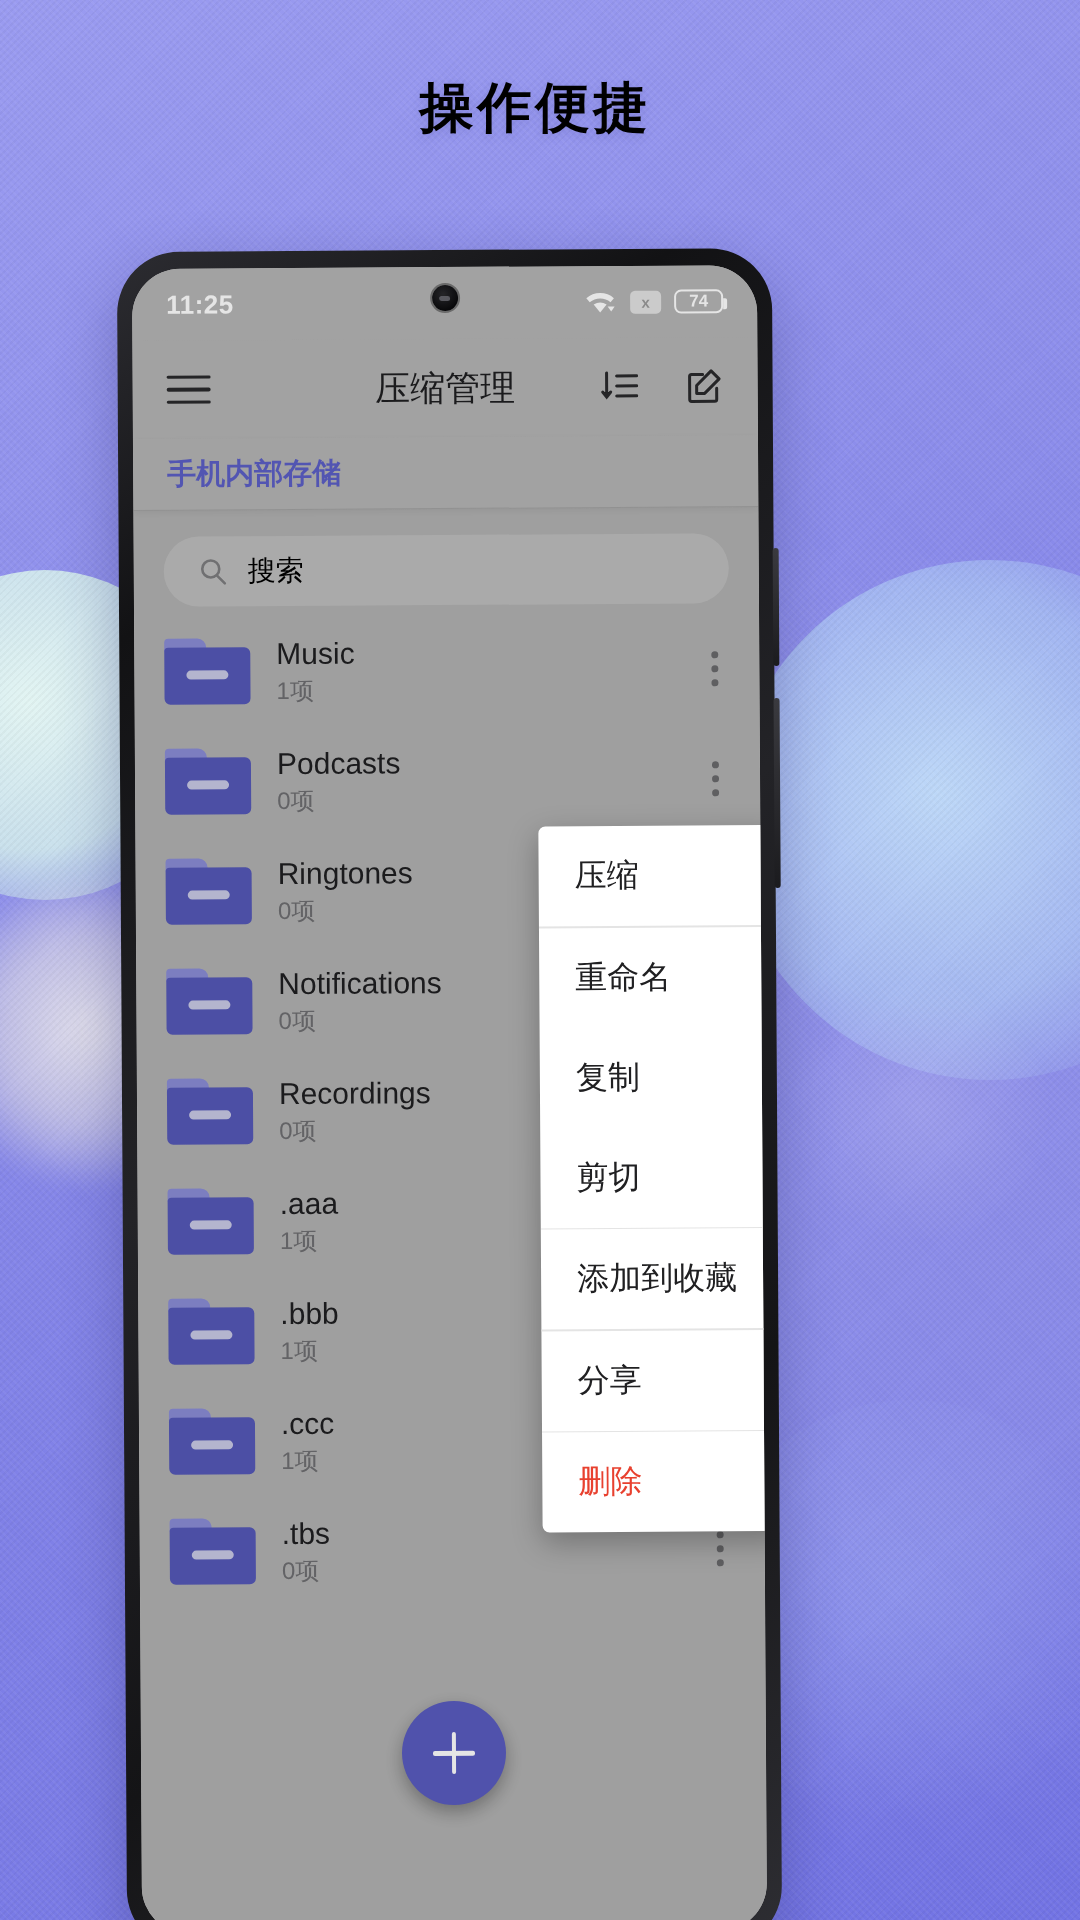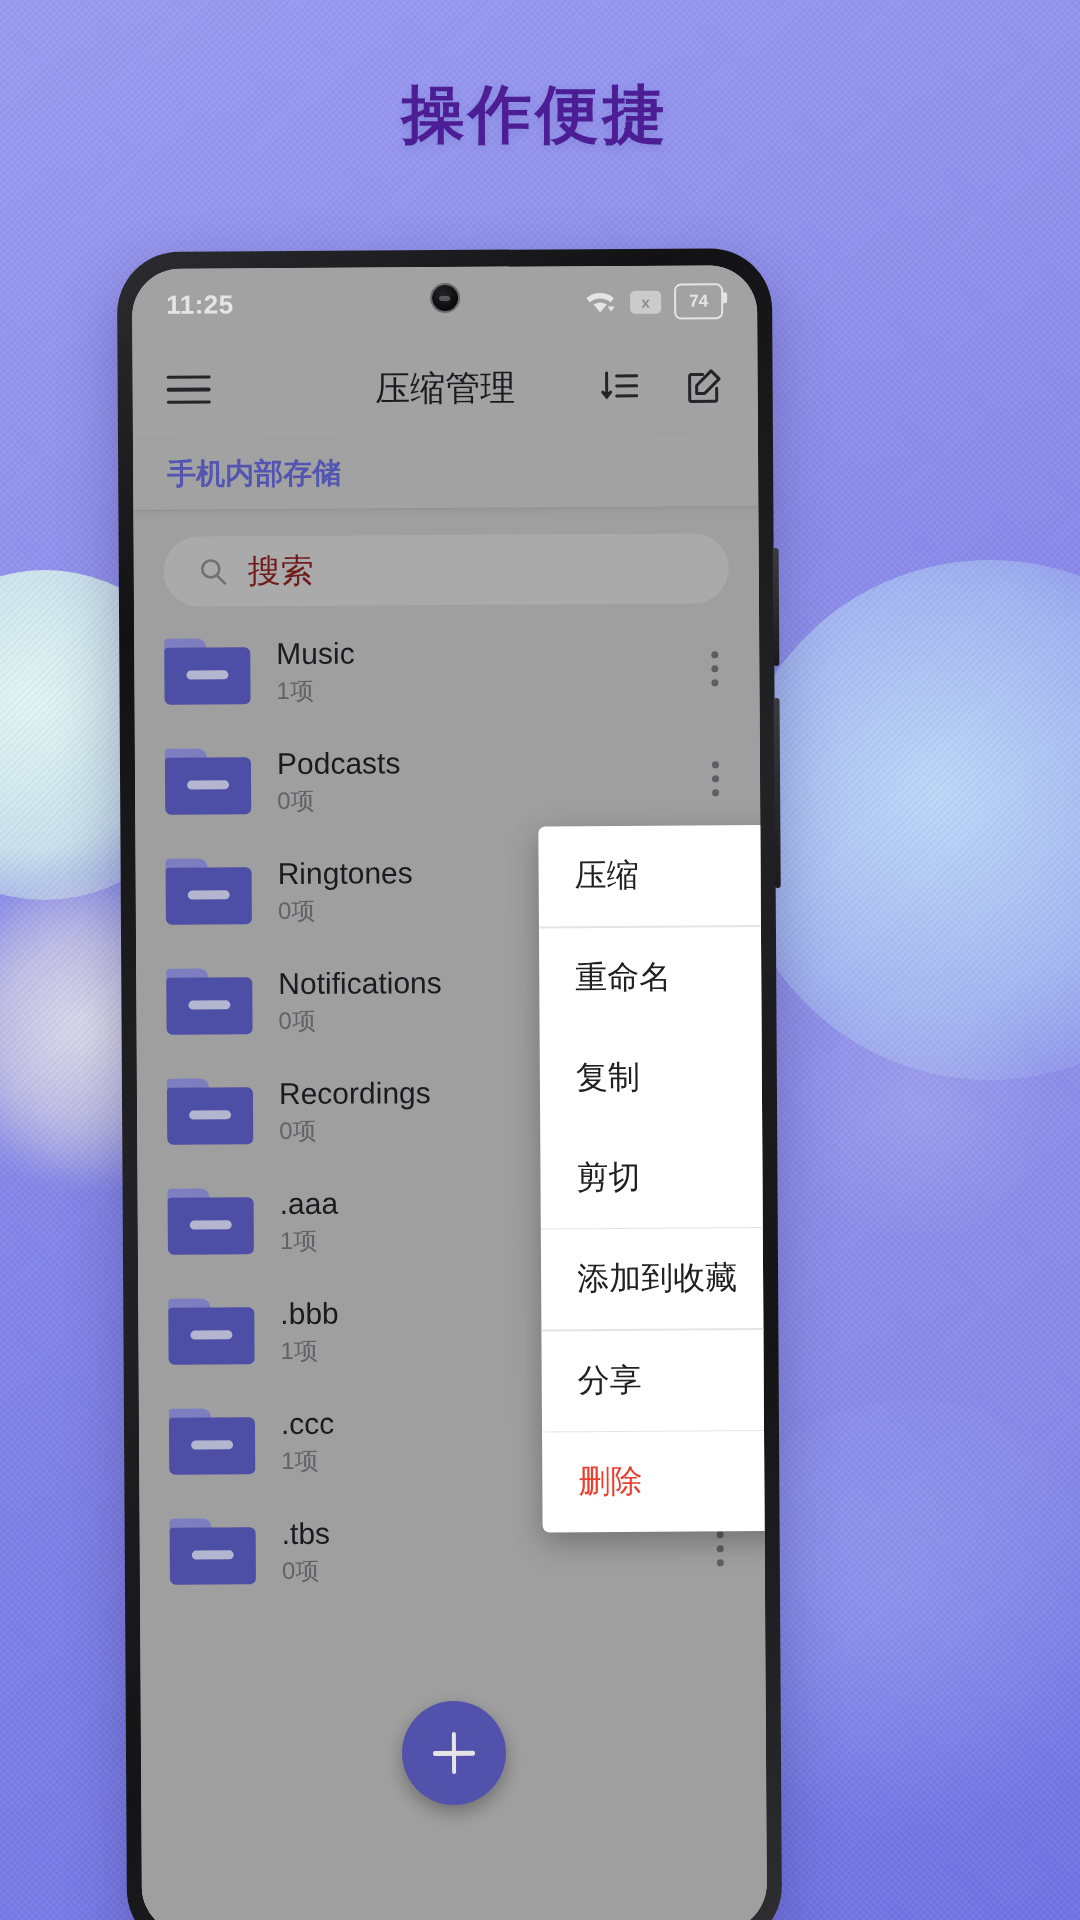--- a/index.html
+++ b/index.html
@@ -32,22 +32,22 @@
     background:radial-gradient(circle at 40% 45%, rgba(205,240,252,0.75) 0%, rgba(190,232,250,0.45) 50%, rgba(190,232,250,0) 80%); }
   .blob-d { right:30px; top:980px; width:260px; height:260px;
     background:radial-gradient(circle at 50% 50%, rgba(255,255,255,0.14) 0%, rgba(255,255,255,0) 72%); }
   .blob-e { right:-40px; top:1400px; width:420px; height:420px;
     background:radial-gradient(circle at 45% 45%, rgba(160,175,245,0.35) 0%, rgba(160,175,245,0) 72%); }
 
   
   #headline {
     position:absolute; left:0; right:9px; top:72px;
     text-align:center;
-    color:#4c1d95;
-    font-size:63px;
+    color:#000000;
+    font-size:54px;
     font-weight:bold;
     letter-spacing:4px;
     text-shadow:0 3px 10px rgba(60,60,140,0.18);
   }
 
   
   #phone {
     position:absolute;
     left:122px; top:250px;
     width:655px; height:1700px;
@@ -94,21 +94,21 @@
   #punchhole span{ width:11px;height:5px;border-radius:3px;background:#6d6d76; opacity:.85;}
   #status-right { margin-left:auto; display:flex; align-items:center; gap:13px; }
   .nosim {
     width:31px; height:23px; border-radius:5px;
     background:#e3e3e3; color:#9a9a9a;
     font-size:15px; font-weight:bold;
     display:flex; align-items:center; justify-content:center;
   }
   .batt {
     position:relative;
-    width:49px; height:36px;
+    width:49px; height:24px;
     border:2.5px solid #ffffff; border-radius:7px;
     display:flex; align-items:center; justify-content:center;
     color:#ffffff; font-size:17px; font-weight:bold;
   }
   .batt:after{ content:""; position:absolute; right:-6px; top:7px; width:4px;height:11px;
     background:#ffffff; border-radius:0 2px 2px 0;}
 
   
   #appbar {
     position:relative; z-index:5;
@@ -146,21 +146,21 @@
     overflow:hidden;
   }
   #searchbar {
     margin:26px 30px 10px 30px;
     height:70px;
     border-radius:35px;
     background:rgba(255,255,255,0.16);
     display:flex; align-items:center;
     padding:0 34px; gap:20px;
   }
-  #search-placeholder { font-size:33px; color:#7f1d1d; }
+  #search-placeholder { font-size:28px; color:#000000; }
 
   .file-row {
     display:flex; align-items:center;
     padding:0 30px;
     height:110px;
   }
   .folder-ico { width:86px; height:66px; position:relative; flex:none; }
   .folder-ico .tab {
     position:absolute; left:0; top:0; width:42px; height:13px;
     background:#8b8dd6; border-radius:4px 9px 0 0;

